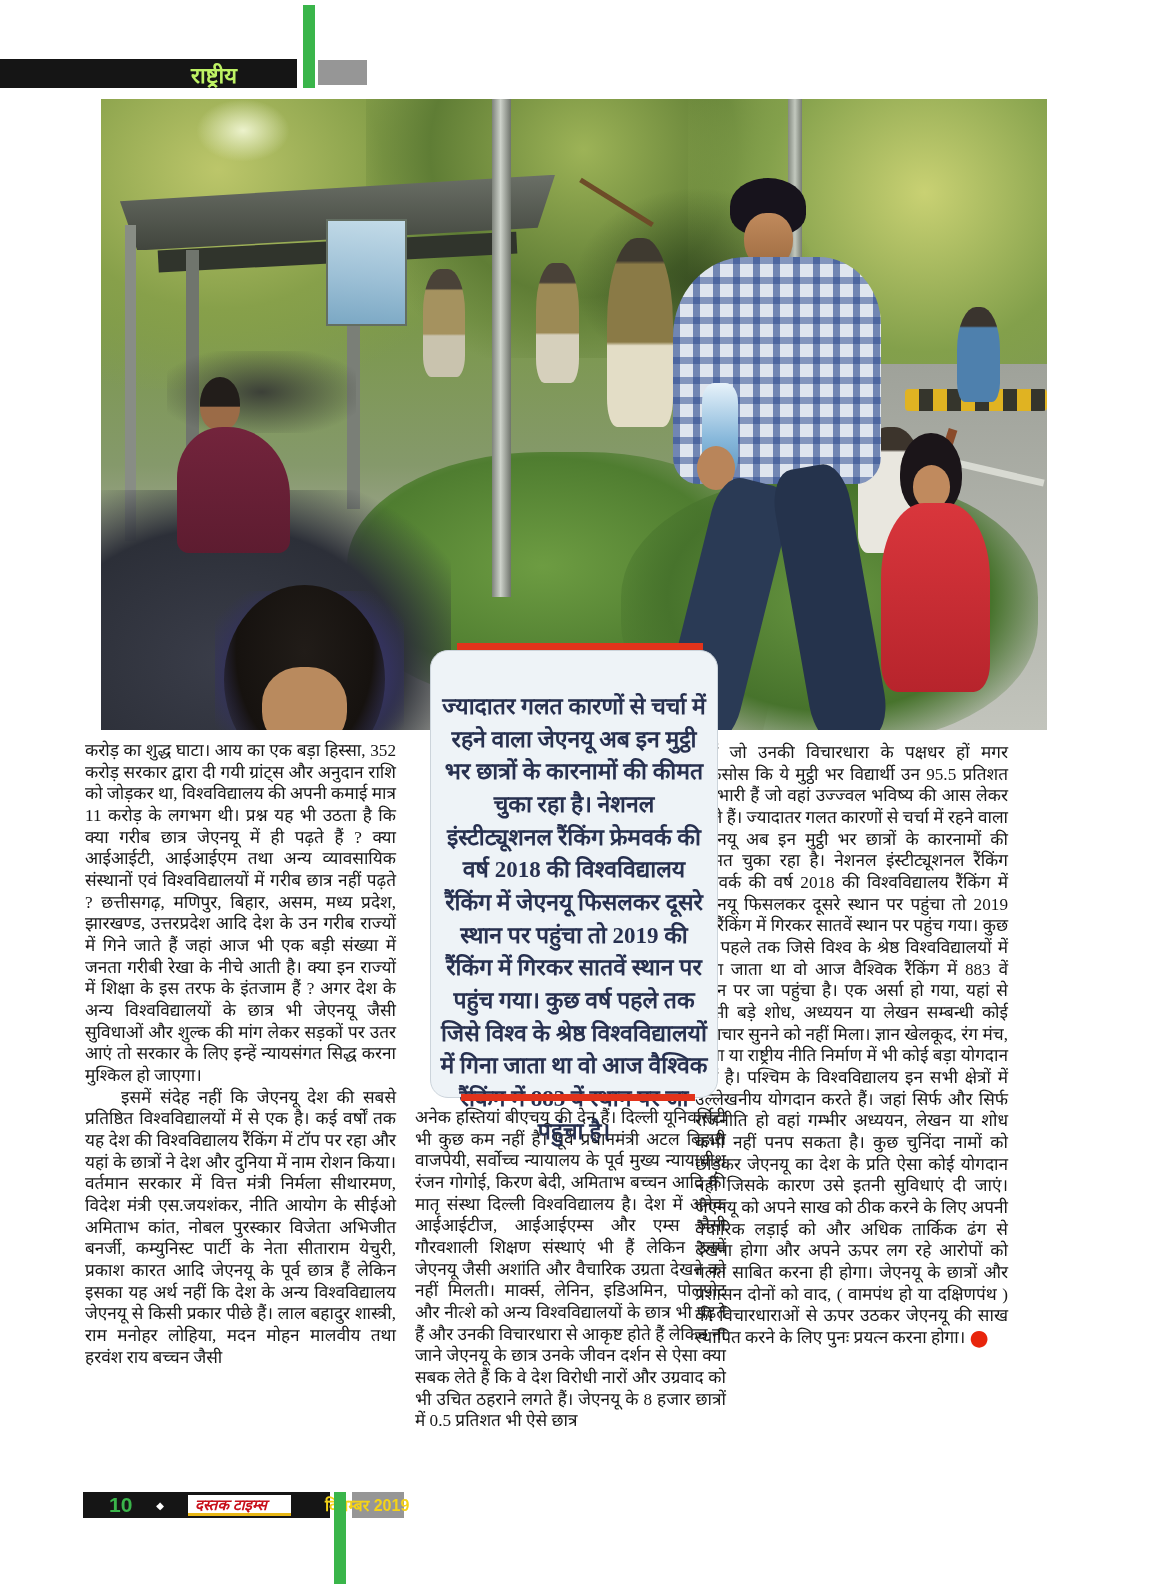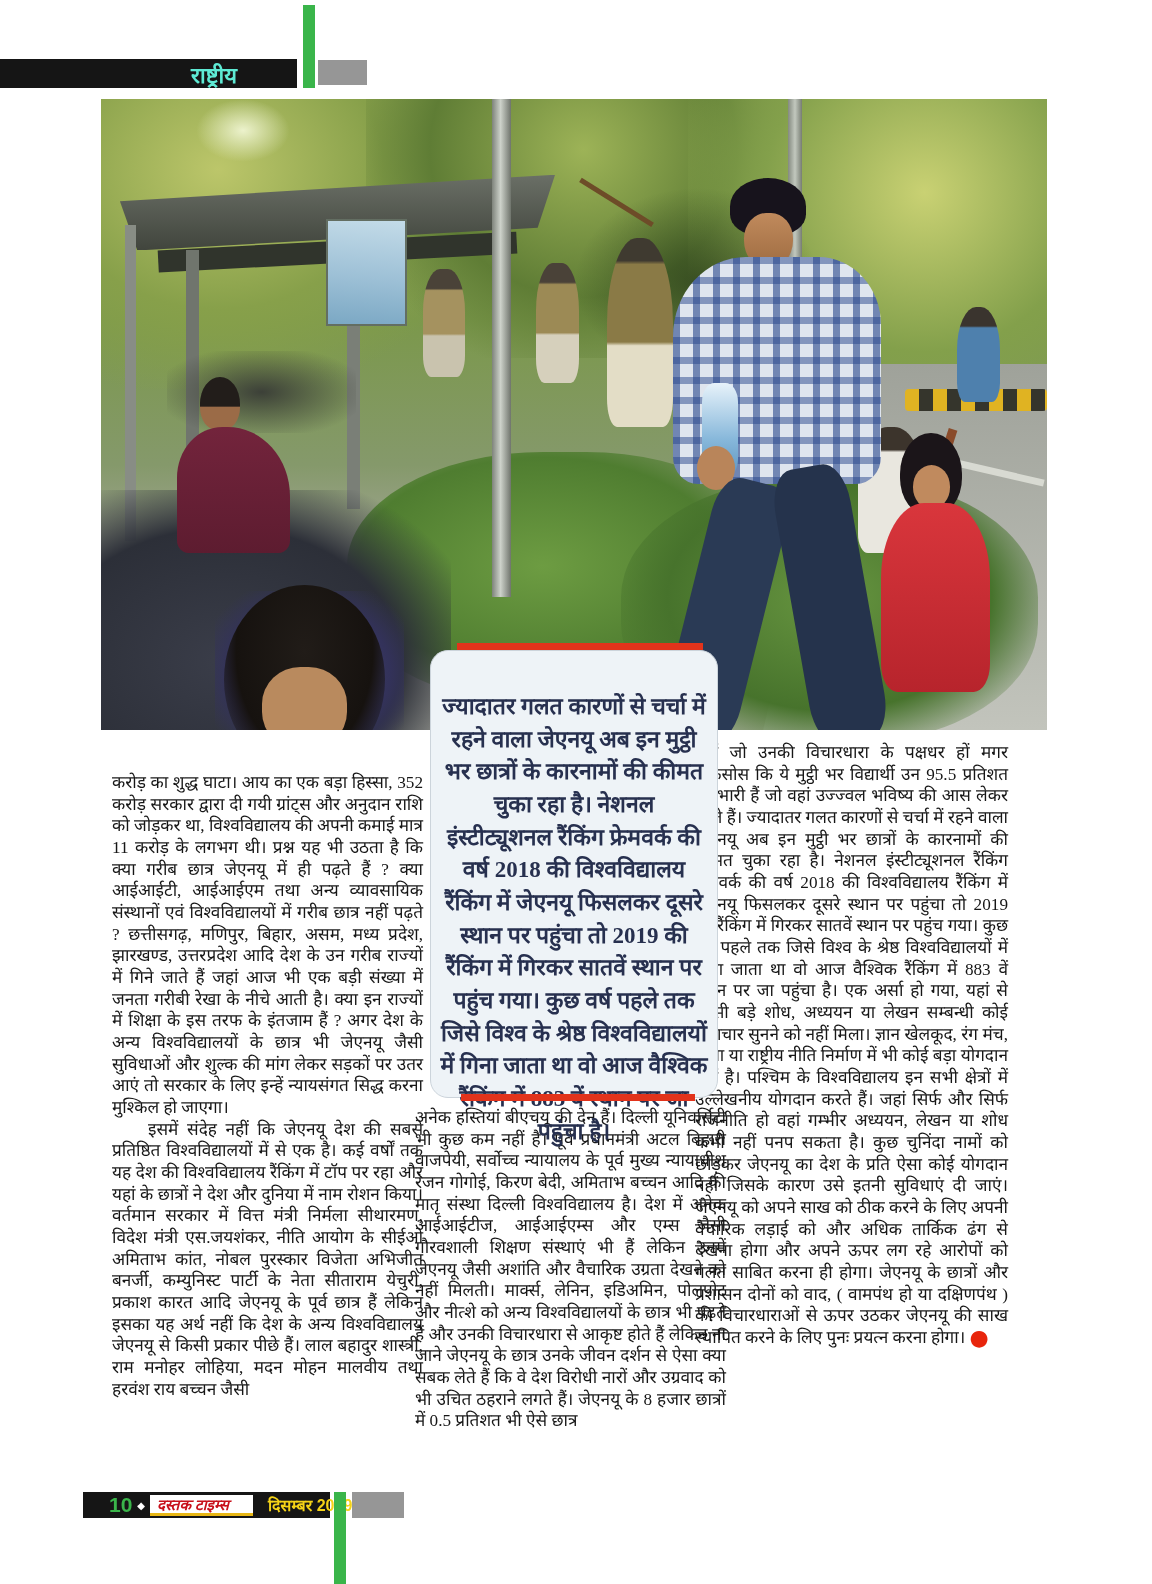--- a/index.html
+++ b/index.html
@@ -3,43 +3,43 @@
 <meta charset="utf-8">
 <style>
   * { margin:0; padding:0; box-sizing:border-box; }
   html,body { background:#ffffff; }
   body { font-family:"Liberation Serif", serif; }
   .page { position:relative; width:1152px; height:1584px; background:#ffffff; overflow:hidden; margin:0 auto; }
 
   
   .top-green-bar { position:absolute; left:303px; top:5px; width:12px; height:83px; background:#3ab54a; z-index:5; }
   .section-bar { position:absolute; left:0; top:59px; width:297px; height:29px; background:#151515; display:flex; align-items:center; justify-content:flex-end; padding-right:60px; z-index:4; }
-  .section-label { color:#5eead4; font-size:22px; font-weight:bold; font-family:"Liberation Sans", sans-serif; }
+  .section-label { color:#bef264; font-size:22px; font-weight:bold; font-family:"Liberation Sans", sans-serif; }
   .top-gray-box { position:absolute; left:318px; top:60px; width:49px; height:25px; background:#969696; z-index:3; }
 
   
   .photo { position:absolute; left:101px; top:99px; width:946px; height:631px; overflow:hidden; background:#7d984b; z-index:1; }
   .ph { position:absolute; }
 
   
   .pullquote { position:absolute; left:430px; top:650px; width:288px; height:448px; background:#eef3f7; border:1px solid #ccd4db; border-radius:18px; z-index:6; }
   .pq-topbar { position:absolute; top:-8px; left:26px; width:246px; height:7px; background:#e2331b; }
   .pq-botbar { position:absolute; bottom:-4px; left:30px; width:234px; height:7px; background:#e2331b; }
   .pq-text { padding:12px 8px 8px 8px; text-align:center; font-weight:bold; color:#27304f; font-size:23px; line-height:1.42;margin-top:28px; }
 
   
   .col { position:absolute; text-align:justify; font-size:17.2px; line-height:1.26; color:#161616; z-index:2; }
-  .col1 { left:112px; top:740px; width:311px;margin-top:32px; }
+  .col1 { left:85px; top:740px; width:311px; }
   .col2 { left:415px; top:1107px; width:311px; }
   .col3 { left:695px; top:742px; width:313px; }
   .para.indent { text-indent:36px; }
   .end-dot { color:#e8250c; font-size:22px; line-height:0; vertical-align:-2px; font-family:"DejaVu Sans", sans-serif; }
 
   
-  .footer-bar { position:absolute; left:83px; top:1492px; width:247px; height:26px; background:#151515; display:flex; align-items:center; gap:5px; padding-left:26px; z-index:4; font-family:"Liberation Sans", sans-serif; }
+  .footer-bar { position:absolute; left:83px; top:1492px; width:247px; height:26px; background:#151515; display:flex; align-items:center; gap:24px; padding-left:26px; z-index:4; font-family:"Liberation Sans", sans-serif; }
   .page-num { color:#3ab54a; font-size:21px; font-weight:bold; }
   .diamond { color:#ffffff; font-size:10px; font-family:"DejaVu Sans", sans-serif; }
   .logo { background:#ffffff; color:#c8101b; font-weight:bold; font-style:italic; font-size:15px; line-height:1; padding:2px 24px 1px 7px; border-bottom:3px solid #e8b715; white-space:nowrap; }
   .issue { color:#f5d317; font-weight:bold; font-size:16px; white-space:nowrap;margin-left:10px; }
   .footer-green-bar { position:absolute; left:334px; top:1492px; width:12px; height:92px; background:#3ab54a; z-index:5; }
   .footer-gray-box { position:absolute; left:352px; top:1492px; width:52px; height:26px; background:#969696; z-index:3; }
 </style>
 </head>
 <body>
 

